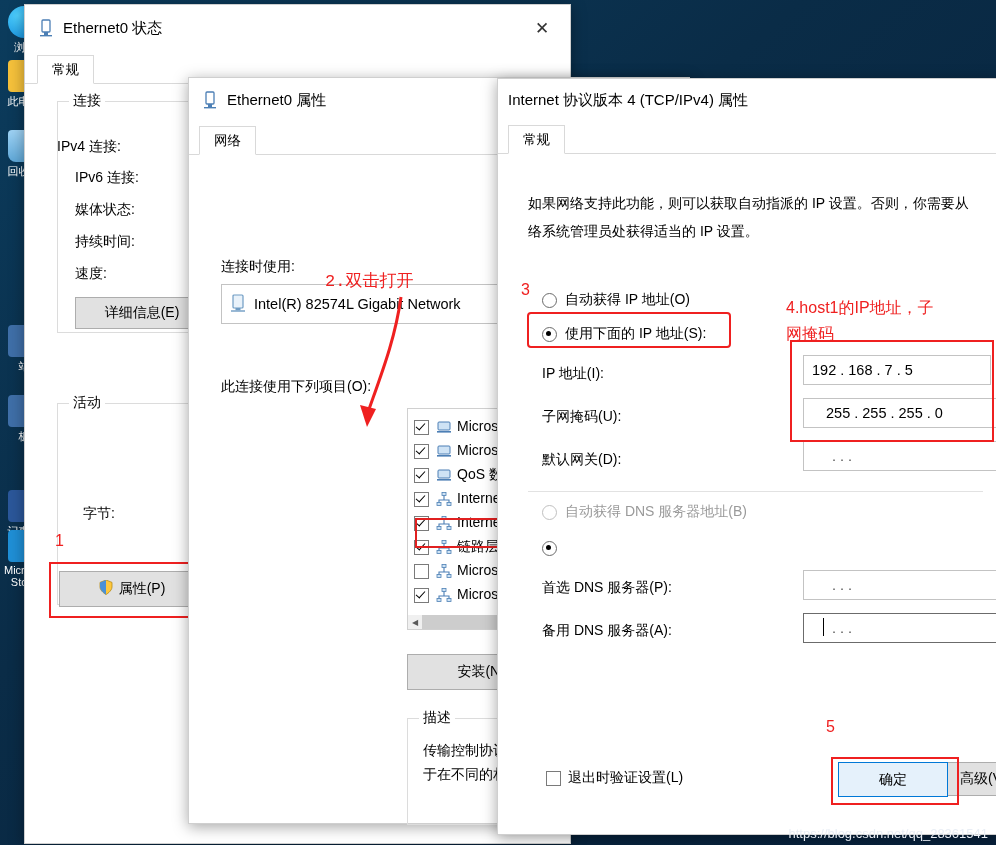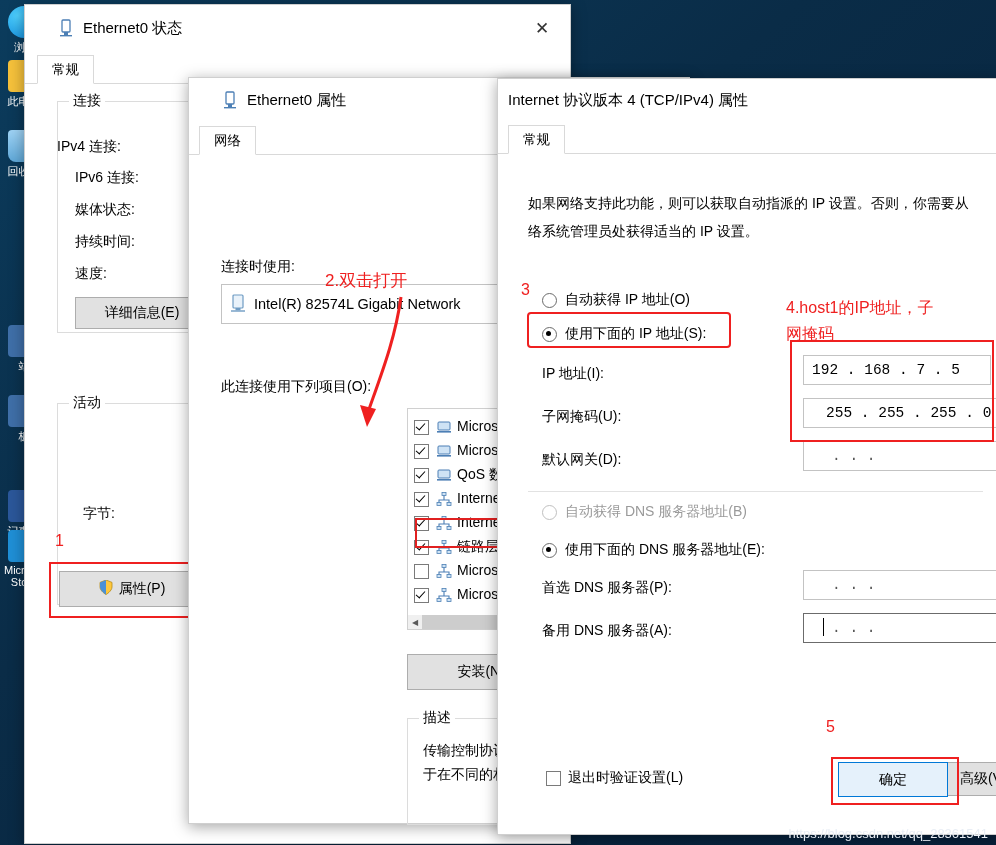--- a/index.html
+++ b/index.html
@@ -8,21 +8,21 @@
     background:#0d2b45;
     font-family:"Liberation Sans","DejaVu Sans",sans-serif;
     font-size:14px;color:#000;
   }
   
   .desktop{position:absolute;inset:0;background:linear-gradient(140deg,#0b3c5d 0%,#0a2c47 40%,#07203a 100%);}
   .desk-icon{position:absolute;left:4px;width:40px;color:#fff;font-size:11px;text-align:center;}
   .desk-icon .glyph{display:block;width:32px;height:32px;margin:0 auto 2px;border-radius:4px;}
   
   .win{position:absolute;background:#fff;border:1px solid #cfcfcf;box-shadow:0 3px 14px rgba(0,0,0,.35);}
-  .win-title{height:46px;display:flex;align-items:center;padding:0 6px 0 32px;background:#fff;}
+  .win-title{height:46px;display:flex;align-items:center;padding:0 6px 0 12px;background:#fff;}
   .win-title .tico{width:18px;height:18px;margin-right:8px;flex:none;}
   .win-title .ttxt{font-size:15px;color:#000;white-space:nowrap;}
   .win-close{margin-left:auto;width:44px;height:30px;display:flex;align-items:center;justify-content:center;color:#333;font-size:17px;}
   .tabstrip{height:32px;border-bottom:1px solid #d9d9d9;display:flex;align-items:flex-end;padding-left:28px;background:#fff;}
   .tab{padding:5px 14px 4px;font-size:13.5px;border:1px solid #d9d9d9;border-bottom:1px solid #fff;background:#fff;position:relative;top:1px;}
   .row{display:flex;font-size:14px;}
   .label{color:#000;}
   
   .gb{position:absolute;border:1px solid #dcdcdc;}
   .gb-cap{position:absolute;background:#fff;padding:0 4px;font-size:14px;transform:translateY(-50%);}
@@ -36,21 +36,21 @@
   .cbx{width:13px;height:13px;border:1px solid #7a7a7a;background:#fff;margin-right:7px;flex:none;position:relative;}
   .cbx.on:after{content:"";position:absolute;left:3px;top:0px;width:4px;height:8px;border:solid #000;border-width:0 1.6px 1.6px 0;transform:rotate(42deg);}
   .nico{width:16px;height:14px;margin-right:5px;flex:none;}
   .sel-outline{position:absolute;border:2px solid #e02020;}
   
   .radio{width:13px;height:13px;border:1px solid #6b6b6b;border-radius:50%;background:#fff;margin-right:8px;flex:none;position:relative;}
   .radio.on:after{content:"";position:absolute;left:3px;top:3px;width:5px;height:5px;border-radius:50%;background:#000;}
   .radio.dis{border-color:#c0c0c0;}
   
   .tf{border:1px solid #c3c3c3;background:#fff;height:28px;display:flex;align-items:center;font-size:14.5px;}
-  .ipbox{letter-spacing:0;font-family:Liberation Mono, monospace;}
+  .ipbox{letter-spacing:0;}
   
   .ann{position:absolute;color:#ef2020;font-size:16px;font-weight:400;}
   .annbox{position:absolute;border:2px solid #ef2020;}
   .scroll-h{position:absolute;height:14px;background:#f0f0f0;}
   .thumb{background:#cdcdcd;}
   .arrowbtn{width:14px;height:14px;display:flex;align-items:center;justify-content:center;font-size:8px;color:#5a5a5a;background:#f0f0f0;}
   .watermark{position:absolute;right:8px;bottom:4px;color:#e9eef5;font-size:13px;}
   .sep{height:1px;background:#e2e2e2;}
 </style>
 </head>
@@ -259,21 +259,21 @@
 
   <div class="gb" style="left:218px;top:640px;width:290px;height:105px;"></div>
   <div class="gb-cap" style="left:230px;top:640px;">描述</div>
   <div style="position:absolute;left:234px;top:660px;width:280px;font-size:14px;line-height:24px;">
     <div>传输控制协议/Internet 协议。该协议是</div>
     <div>于在不同的相互连接的网络上通信。</div>
   </div>
 
 </div>
 
-<div class="ann" style="left:325px;top:269px;font-size:17px;">2.双击打开</div>
+<div class="ann" style="left:325px;top:269px;font-size:17px;font-family:Liberation Mono, monospace;">2.双击打开</div>
 <svg style="position:absolute;left:355px;top:295px;width:70px;height:160px;">
   <path d="M46 2 C40 45, 26 80, 12 120" stroke="#ef2020" stroke-width="3" fill="none"></path>
   <path d="M12 132 L5 110 L21 114 Z" fill="#ef2020"></path>
 </svg>
 
 <div class="win" style="left:497px;top:78px;width:500px;height:755px;">
   <div class="win-title" style="height:42px;padding-left:10px;">
     <span class="ttxt">Internet 协议版本 4 (TCP/IPv4) 属性</span>
   </div>
   <div class="tabstrip" style="padding-left:10px;">
@@ -310,21 +310,20 @@
   <div class="tf ipbox" style="position:absolute;left:305px;top:362px;width:178px;padding-left:28px;color:#555;">.    .    .</div>
 
   <div class="sep" style="position:absolute;left:30px;top:412px;width:455px;"></div>
 
   <div class="row" style="position:absolute;left:44px;top:424px;align-items:center;color:#9a9a9a;">
     <span class="radio dis"></span>
     <span>自动获得 DNS 服务器地址(B)</span>
   </div>
   <div class="row" style="position:absolute;left:44px;top:462px;align-items:center;">
     <span class="radio on"></span>
-    <span>使用下面的 DNS 服务器地址(E):</span>
   </div>
 
   <div class="row" style="position:absolute;left:44px;top:500px;">
     <span>首选 DNS 服务器(P):</span>
   </div>
   <div class="tf ipbox" style="position:absolute;left:305px;top:491px;width:178px;padding-left:28px;color:#555;">.    .    .</div>
 
   <div class="row" style="position:absolute;left:44px;top:543px;">
     <span>备用 DNS 服务器(A):</span>
   </div>

